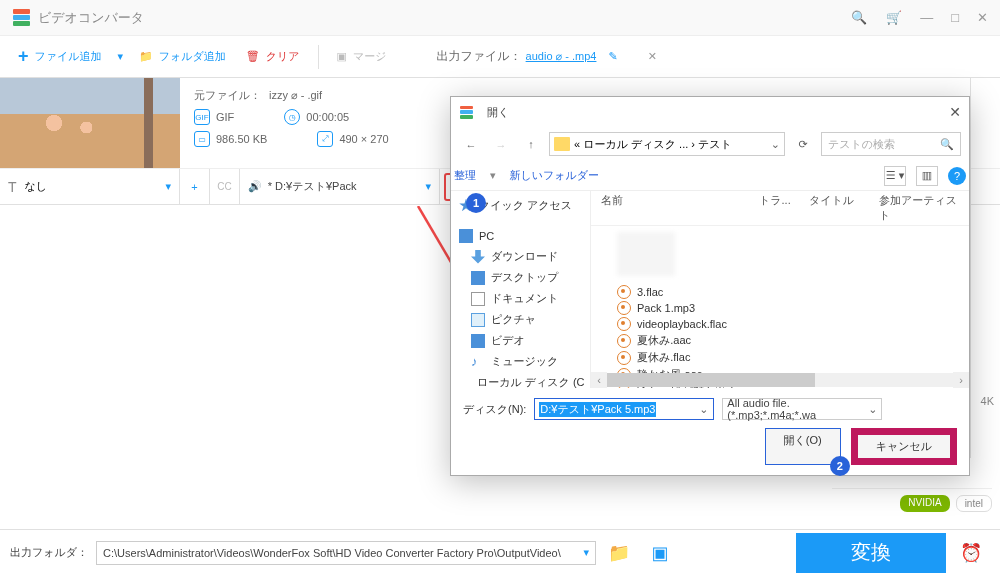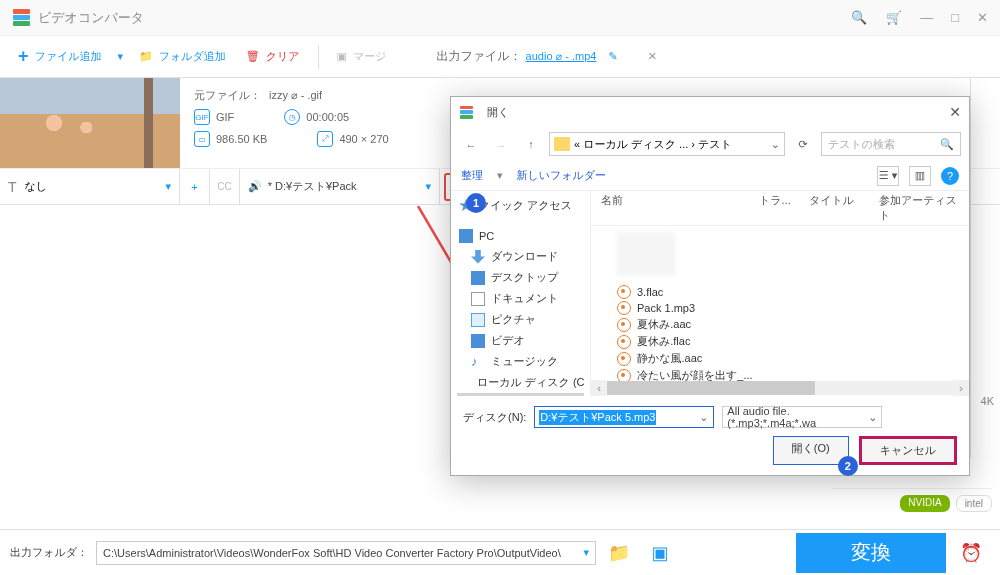--- a/index.html
+++ b/index.html
@@ -42,21 +42,21 @@
 .dlg-titlebar{height:30px;display:flex;align-items:center;padding:0 8px}
 .dlg-title{color:#444;margin-left:6px}
 .dlg-close{margin-left:auto;font-size:14px;color:#555;cursor:pointer}
 .dlg-path{height:34px;display:flex;align-items:center;gap:6px;padding:0 8px}
 .nav-btn{width:24px;height:24px;display:flex;align-items:center;justify-content:center;color:#666;cursor:pointer}
 .path-box{flex:1;height:24px;border:1px solid #ccc;display:flex;align-items:center;padding:0 4px;gap:4px;background:#fff}
 .folder-ico{width:16px;height:14px;background:#ffd967;border-radius:1px}
 .path-drop{margin-left:auto;color:#666}
 .refresh{width:24px;height:24px;display:flex;align-items:center;justify-content:center;color:#555;cursor:pointer}
 .search-box{width:140px;height:24px;border:1px solid #ccc;padding:0 6px;display:flex;align-items:center;color:#aaa;gap:8px}
-.dlg-toolbar{height:30px;display:flex;align-items:center;padding:0 10px;gap:14px;border-bottom:1px solid #eee}
+.dlg-toolbar{height:30px;display:flex;align-items:center;padding:0 3px;gap:14px;border-bottom:1px solid #eee}
 .dlg-tb-item{color:#2962d9;cursor:pointer}
 .dlg-tb-right{margin-left:auto;display:flex;gap:10px;align-items:center}
 .view-btn{width:22px;height:20px;border:1px solid #ccc;display:flex;align-items:center;justify-content:center;color:#555;cursor:pointer}
 .help-btn{width:18px;height:18px;border-radius:50%;background:#1b9af7;color:#fff;display:flex;align-items:center;justify-content:center;font-size:11px}
 .dlg-body{flex:1;display:flex;overflow:hidden}
 .dlg-nav{width:140px;border-right:1px solid #eee;padding:4px 6px;overflow:hidden}
 .nav-item{display:flex;align-items:center;gap:6px;padding:3px 2px;color:#333;cursor:pointer;white-space:nowrap}
 .nav-item.sel{background:#d4d4d4}
 .nav-ico{width:14px;height:14px;display:inline-block}
 .nav-ico.star{background:#4a90d9;clip-path:polygon(50% 0,61% 35%,98% 35%,68% 57%,79% 91%,50% 70%,21% 91%,32% 57%,2% 35%,39% 35%)}
@@ -84,21 +84,21 @@
 .scroll-thumb{position:absolute;left:0;width:60%;height:100%;background:#ccc}
 .scroll-arr{width:16px;height:16px;display:flex;align-items:center;justify-content:center;color:#888;background:#f0f0f0}
 .dlg-footer{padding:10px 12px;display:flex;flex-direction:column;gap:8px}
 .fname-row{display:flex;align-items:center;gap:8px}
 .fname-label{color:#333}
 .fname-input{width:180px;height:22px;border:1px solid #2962d9;background:#fff;padding:0 4px;display:flex;align-items:center}
 .fname-input span{background:#1b9af7;color:#fff;padding:0 1px}
 .ftype-select{width:160px;height:22px;border:1px solid #ccc;padding:0 4px;display:flex;align-items:center;color:#444}
 .ftype-select .dd{margin-left:auto;color:#666}
 .dlg-btns{display:flex;justify-content:flex-end;gap:10px}
-.dlg-btn{padding:4px 18px;border:3px solid #be185d;background:#f5f5f5;cursor:pointer;color:#333;position:relative}
+.dlg-btn{padding:4px 18px;border:7px solid #be185d;background:#f5f5f5;cursor:pointer;color:#333;position:relative}
 .dlg-btn.primary{border:1px solid #2962d9}
 .right-panel{position:absolute;right:0;top:78px;width:30px;height:380px;border-left:1px solid #e0e0e0}
 .right-peek{position:absolute;right:6px;top:395px;color:#888;font-size:11px}
 .badges{position:absolute;right:8px;top:488px;display:flex;gap:6px;border-top:1px solid #eee;padding-top:6px;width:160px;justify-content:flex-end}
 .badge{padding:2px 8px;border:1px solid #ddd;border-radius:7px;color:#888;font-size:10px}
 .badge.nv{background:#7db701;color:#fff;border:none}
 .footer{position:absolute;bottom:0;left:0;right:0;height:46px;display:flex;align-items:center;padding:0 10px;gap:8px;border-top:1px solid #e0e0e0}
 .out-folder-label{color:#444}
 .out-folder-input{flex:1;max-width:500px;height:24px;border:1px solid #ccc;padding:0 6px;display:flex;align-items:center;color:#444}
 .out-folder-input .dd{margin-left:auto;color:#1b9af7}
@@ -298,20 +298,24 @@
         <div class="file-item">
             <span class="file-ico"></span>
             <span>3.flac</span>
           </div>
         <div class="file-item">
             <span class="file-ico"></span>
             <span>Pack 1.mp3</span>
           </div>
         <div class="file-item">
             <span class="file-ico"></span>
+            <span>videoplayback.flac</span>
+          </div>
+        <div class="file-item">
+            <span class="file-ico"></span>
             <span>夏休み.aac</span>
           </div>
         <div class="file-item">
             <span class="file-ico"></span>
             <span>夏休み.flac</span>
           </div>
         <div class="file-item">
             <span class="file-ico"></span>
             <span>静かな風.aac</span>
           </div>

